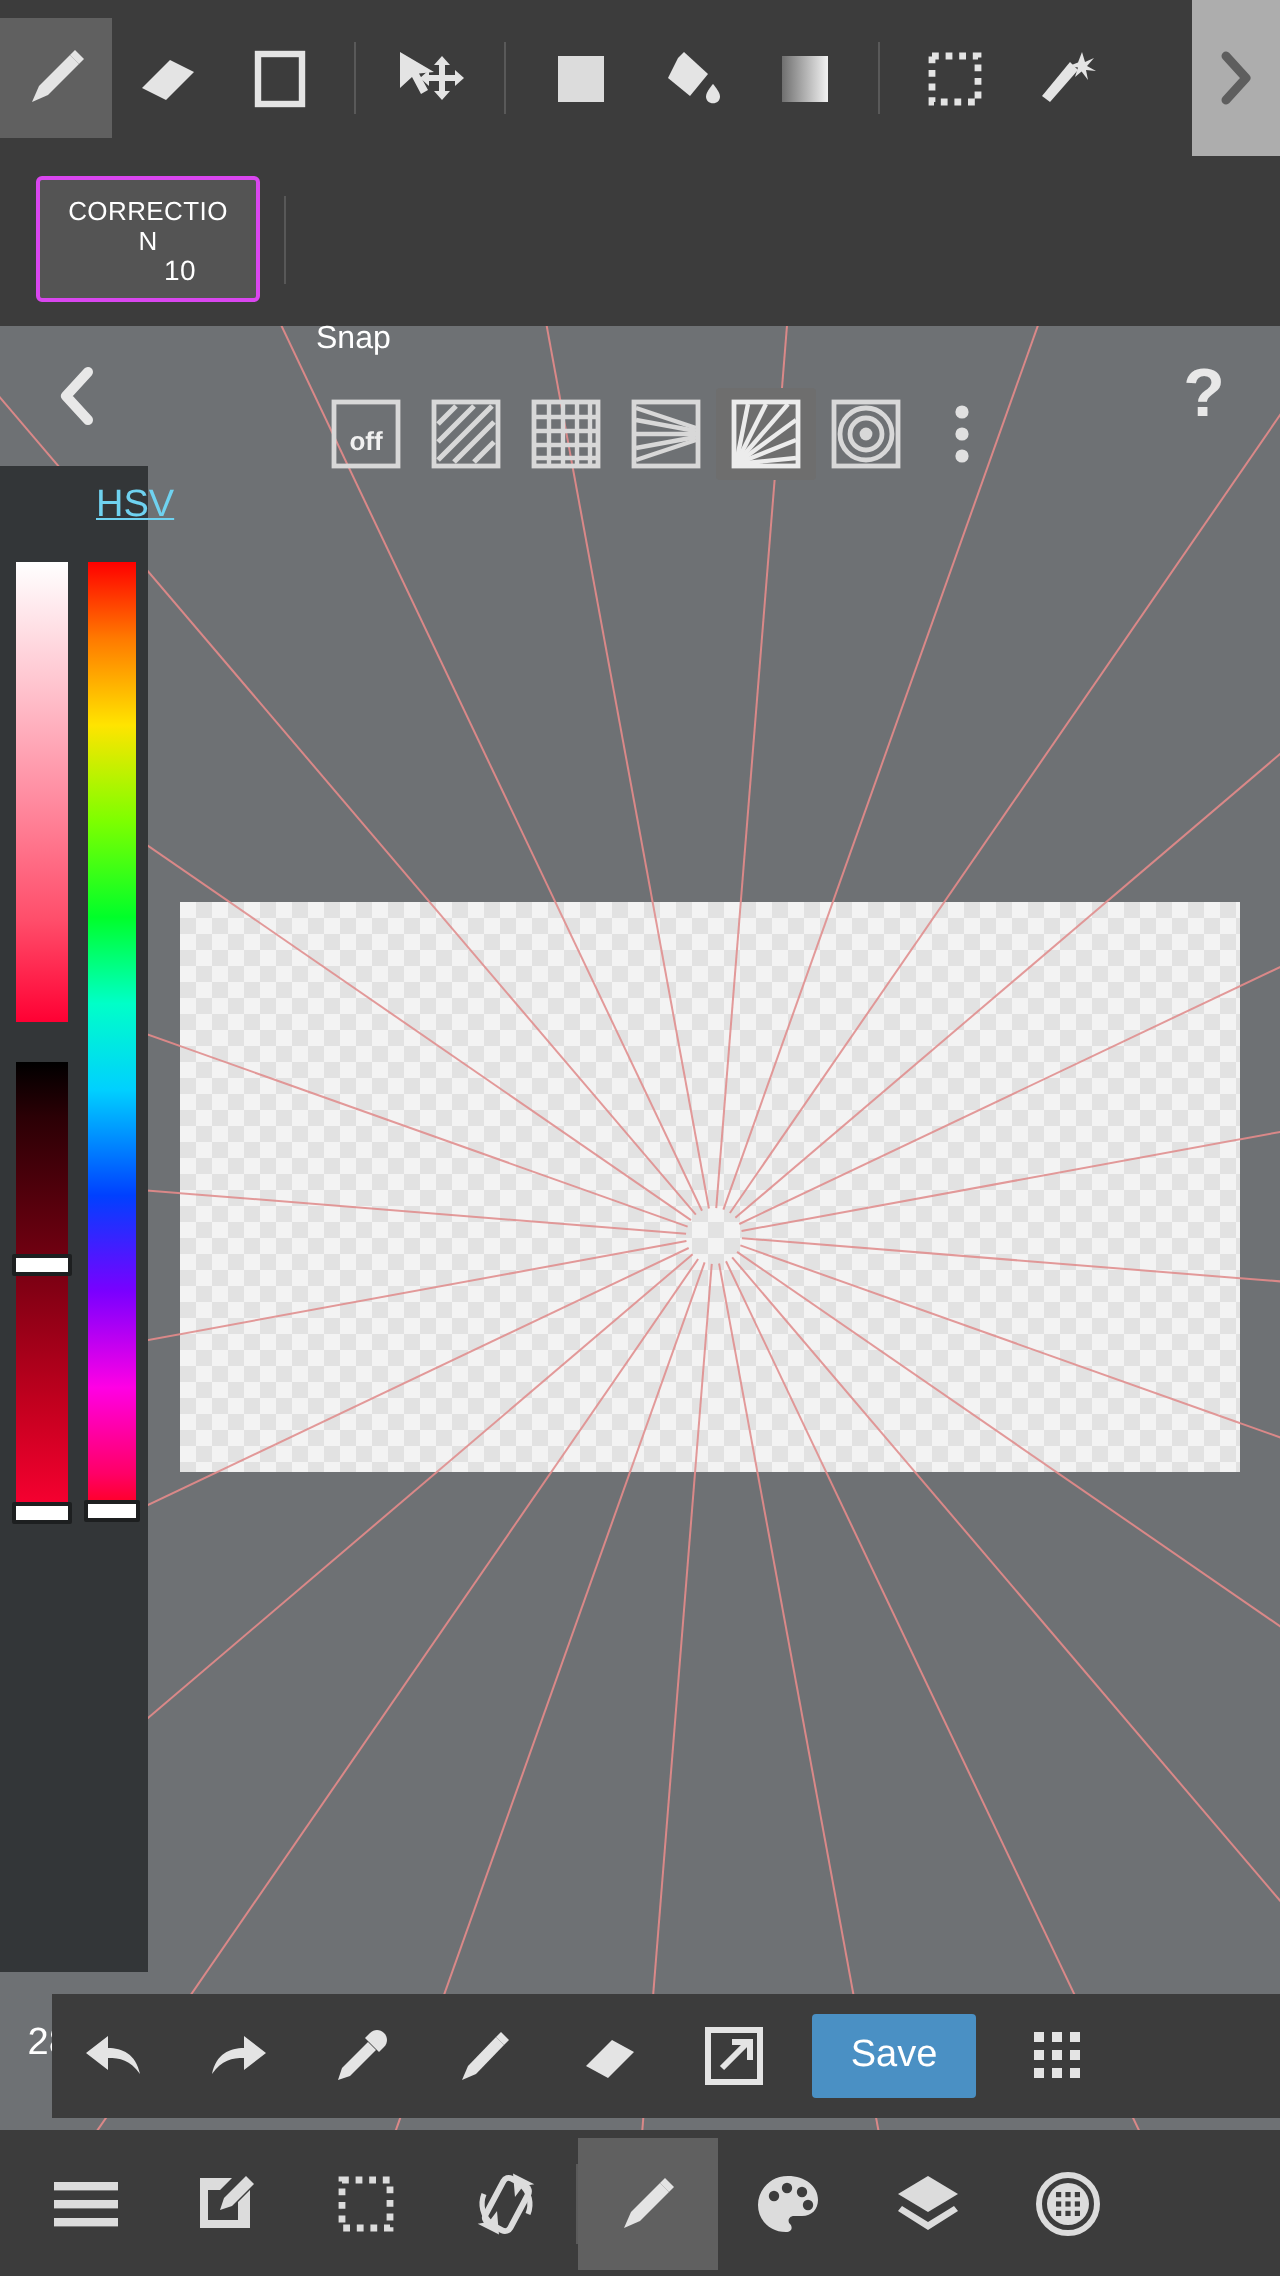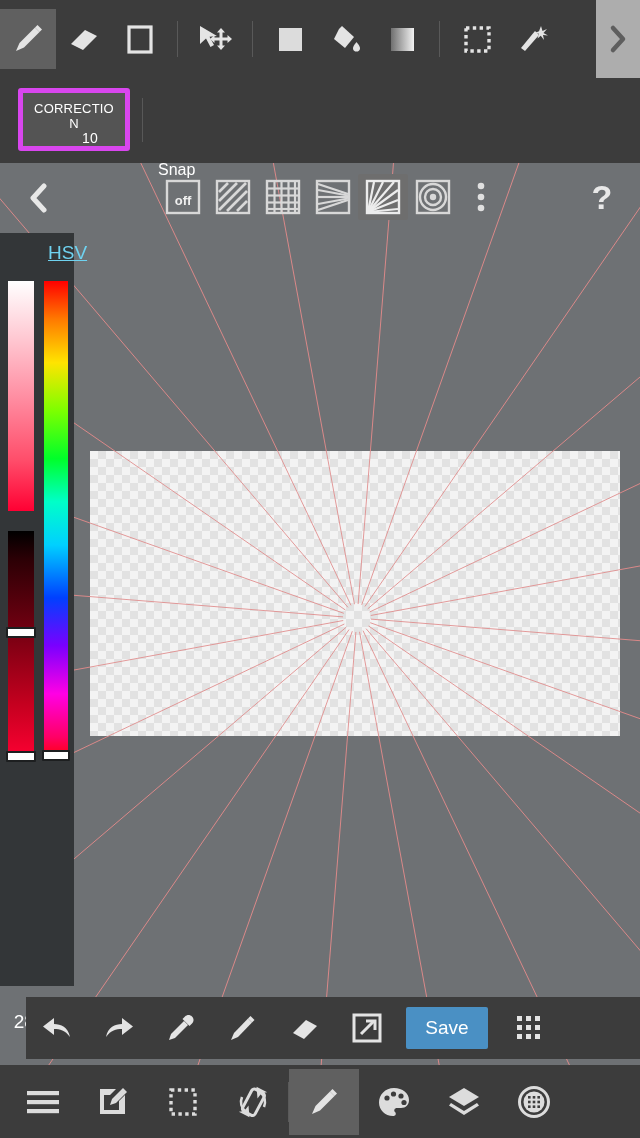--- a/index.html
+++ b/index.html
@@ -44,28 +44,28 @@
     background:#adadad; display:flex; align-items:center; justify-content:center;
   }
 
   
   #options-bar {
     position:absolute; left:0; top:78px; width:640px; height:85px;
     background:#3c3c3c;
   }
   #correction-btn {
     position:absolute; left:18px; top:10px; width:112px; height:63px;
-    background:#545454; border:5px solid #d946ef; border-radius:3px;
+    background:#545454; border:2px solid #d946ef; border-radius:3px;
     color:#fff; font-size:13px; line-height:15px; text-align:center;
     padding-top:8px; letter-spacing:.2px;
   }
   #correction-value { font-size:14px;margin-left:32px; }
   #options-sep { position:absolute; left:142px; top:20px; width:1px; height:44px; background:#585858; }
   #snap-label { position:absolute; left:158px; top:83px; color:#fff; font-size:16px; }
-  #snap-row { position:absolute; left:158px; top:96px; display:flex; align-items:center; gap:0px; }
+  #snap-row { position:absolute; left:158px; top:116px; display:flex; align-items:center; gap:0px; }
   .snap-btn {
     width:50px; height:46px; display:flex; align-items:center; justify-content:center;
     flex:0 0 auto;
   }
   .snap-btn.active { background:#6e6e6e; border-radius:2px; }
   #snap-more { width:46px; height:46px; display:flex; align-items:center; justify-content:center; }
 
   
   #back-btn { position:absolute; left:14px; top:175px; width:48px; height:46px;
     display:flex; align-items:center; justify-content:center; }

